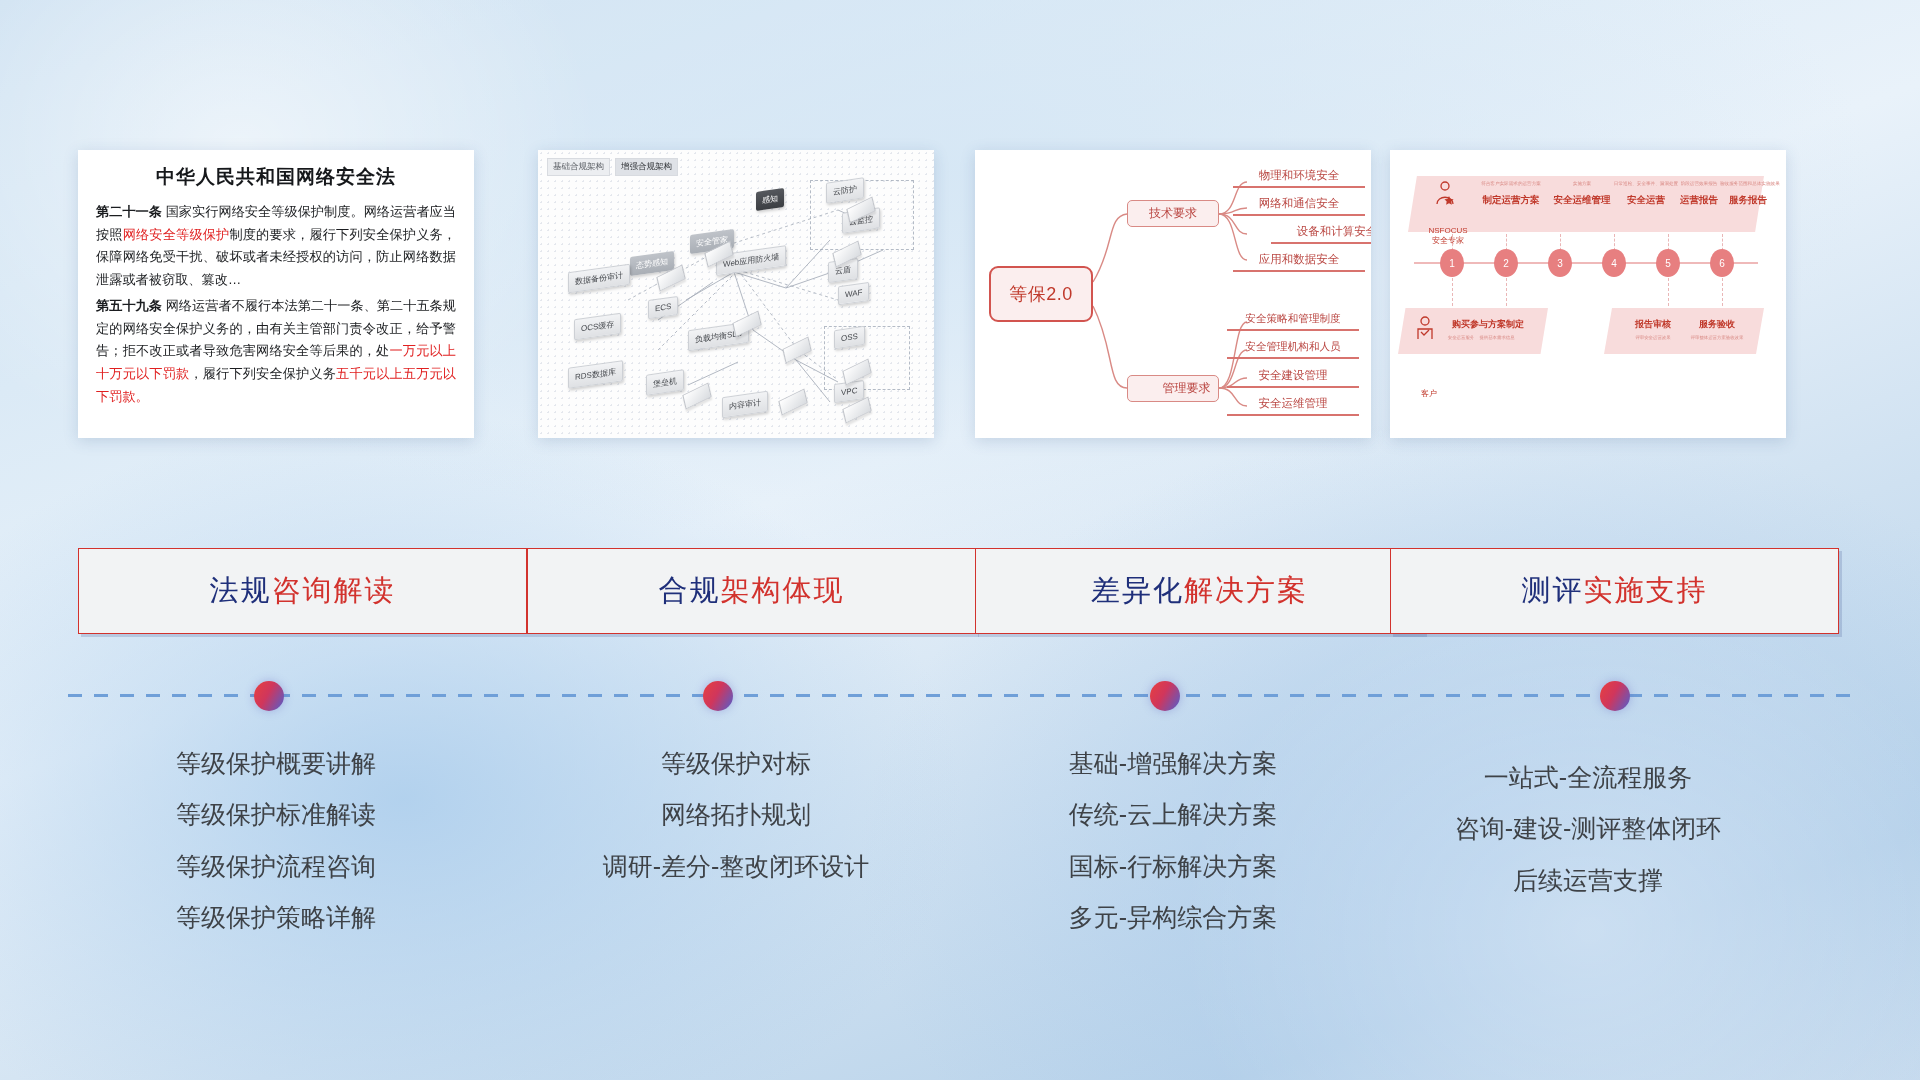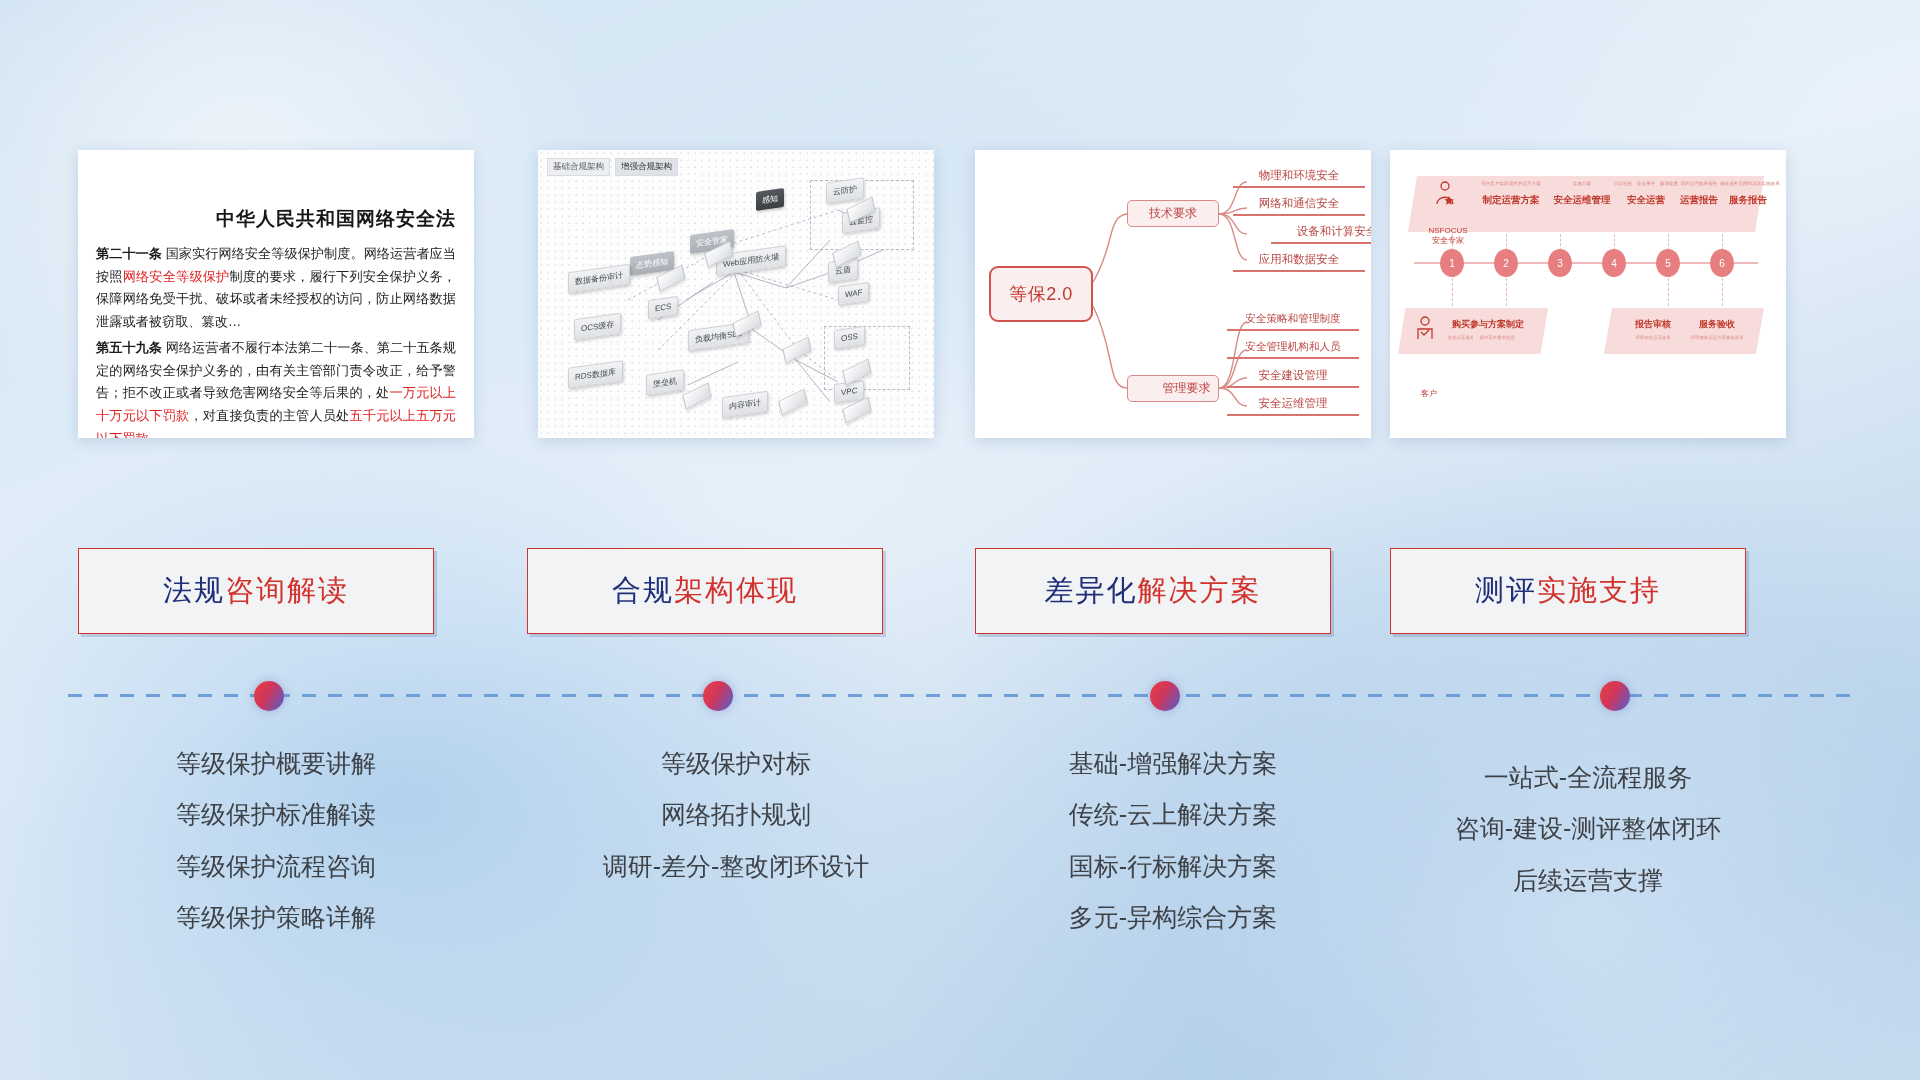--- a/index.html
+++ b/index.html
@@ -23,22 +23,22 @@
   .cards { position:absolute; top:150px; left:0; width:1920px; height:290px; }
   .card { position:absolute; top:0; width:396px; height:288px; background:#fff;
           box-shadow:0 3px 14px rgba(40,80,130,0.17); overflow:hidden; }
   .card.c1 { left:78px; }
   .card.c2 { left:538px; }
   .card.c3 { left:975px; }
   .card.c4 { left:1390px; }
 
   
   .law { padding:14px 18px 10px 18px; }
-  .law-title { text-align:right; font-size:19px; font-weight:bold; color:#16181b;
-               letter-spacing:1px; margin-bottom:11px;margin-top:42px; }
+  .law-title { text-align:center; font-size:19px; font-weight:bold; color:#16181b;
+               letter-spacing:1px; margin-bottom:11px; }
   .law-p { font-size:13.2px; line-height:1.72; color:#1b1d20; text-align:justify; }
   .law-p + .law-p { margin-top:3px; }
   .law-p b { font-weight:bold; }
   .hl { color:#e02020; }
 
   
   .arch { position:relative; width:100%; height:100%;
           background:#fdfdfd;
           background-image:radial-gradient(rgba(170,180,200,0.30) 1px, transparent 1px);
           background-size:7px 7px; }
@@ -90,21 +90,21 @@
   .nf-tag { position:absolute; background:#f8dcdc; height:46px;
             clip-path:polygon(5% 0,100% 0,95% 100%,0 100%); }
   .nf-tag .it { position:absolute; text-align:center; color:#c0392b; }
   .nf-tag .it .t { font-size:9px; font-weight:bold; white-space:nowrap; }
   .nf-tag .it .s { font-size:4.4px; color:#d98a85; margin-top:4px; white-space:nowrap; }
   .nf-cust { position:absolute; left:22px; top:196px; width:34px; text-align:center;
              font-size:8px; color:#c0392b; }
 
   
   .heads { position:absolute; top:548px; left:0; width:1920px; height:90px; }
-  .head { position:absolute; top:0; width:356px; height:86px; background:#f2f3f4;
+  .head { position:absolute; top:0; width:449px; height:86px; background:#f2f3f4;
           border:1.6px solid #d2322d; display:flex; align-items:center;
           justify-content:center; box-shadow:3px 3px 0 rgba(60,80,140,0.20); }
   .head.h1 { left:78px; } .head.h2 { left:527px;text-align:right; }
   .head.h3 { left:975px; } .head.h4 { left:1390px; }
   .head-txt { font-size:29px; letter-spacing:2px; font-weight:500; }
   .blue { color:#1f2f7a; } .red { color:#d2322d; }
 
   
   .tl { position:absolute; top:694px; left:68px; width:1786px; height:3px;
         background:repeating-linear-gradient(to right,#6f9fd8 0 14px, transparent 14px 26px); }
@@ -130,21 +130,21 @@
 
 <div class="cards">
 
   <div class="card c1">
     <div class="law">
       <div class="law-title">中华人民共和国网络安全法</div>
       <div class="law-p">
         <b>第二十一条</b><span> 国家实行网络安全等级保护制度。网络运营者应当按照</span><span class="hl">网络安全等级保护</span><span>制度的要求，履行下列安全保护义务，保障网络免受干扰、破坏或者未经授权的访问，防止网络数据泄露或者被窃取、篡改…</span>
       </div>
       <div class="law-p">
-        <b>第五十九条</b><span> 网络运营者不履行本法第二十一条、第二十五条规定的网络安全保护义务的，由有关主管部门责令改正，给予警告；拒不改正或者导致危害网络安全等后果的，处</span><span class="hl">一万元以上十万元以下罚款</span><span>，对直接负责的主管人员处</span><span class="hl">五千元以上五万元以下罚款。</span>
+        <b>第五十九条</b><span> 网络运营者不履行本法第二十一条、第二十五条规定的网络安全保护义务的，由有关主管部门责令改正，给予警告；拒不改正或者导致危害网络安全等后果的，处</span><span class="hl">一万元以上十万元以下罚款</span><span>，履行下列安全保护义务</span><span class="hl">五千元以上五万元以下罚款。</span>
       </div>
     </div>
   </div>
 
   <div class="card c2">
     <div class="arch">
       <div class="arch-tabs">
         <div class="arch-tab">基础合规架构</div>
         <div class="arch-tab active">增强合规架构</div>
       </div>

